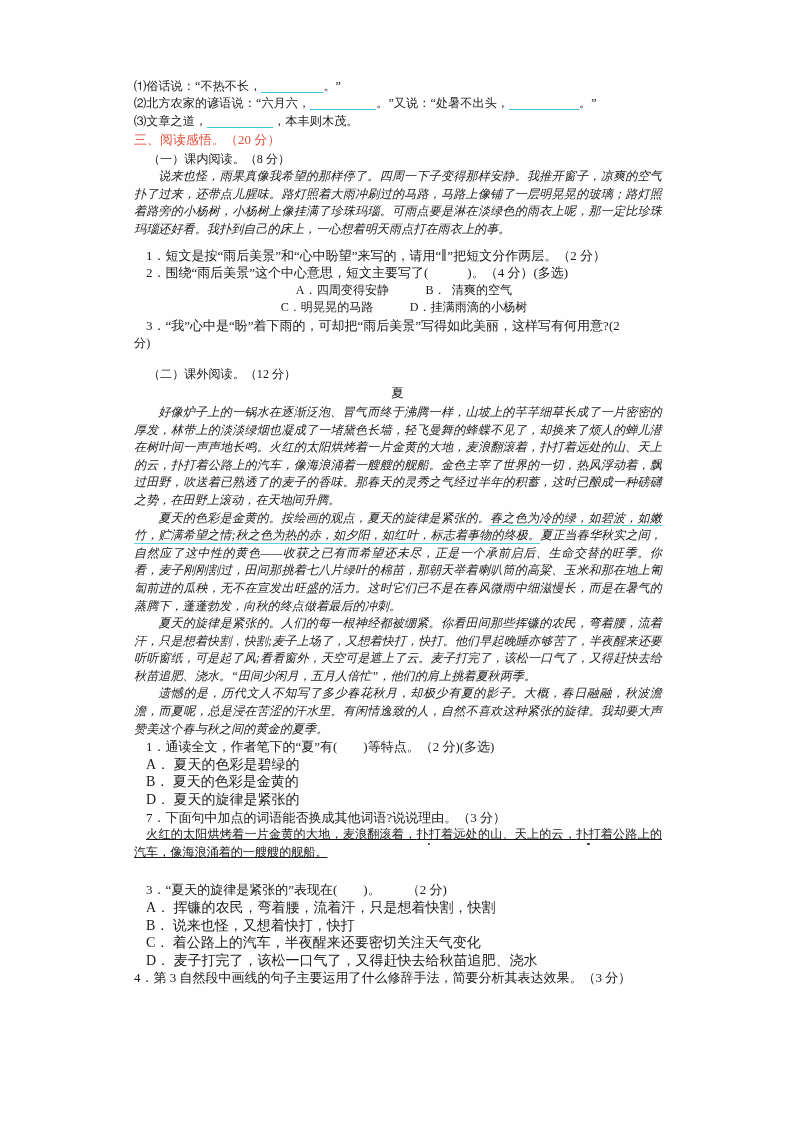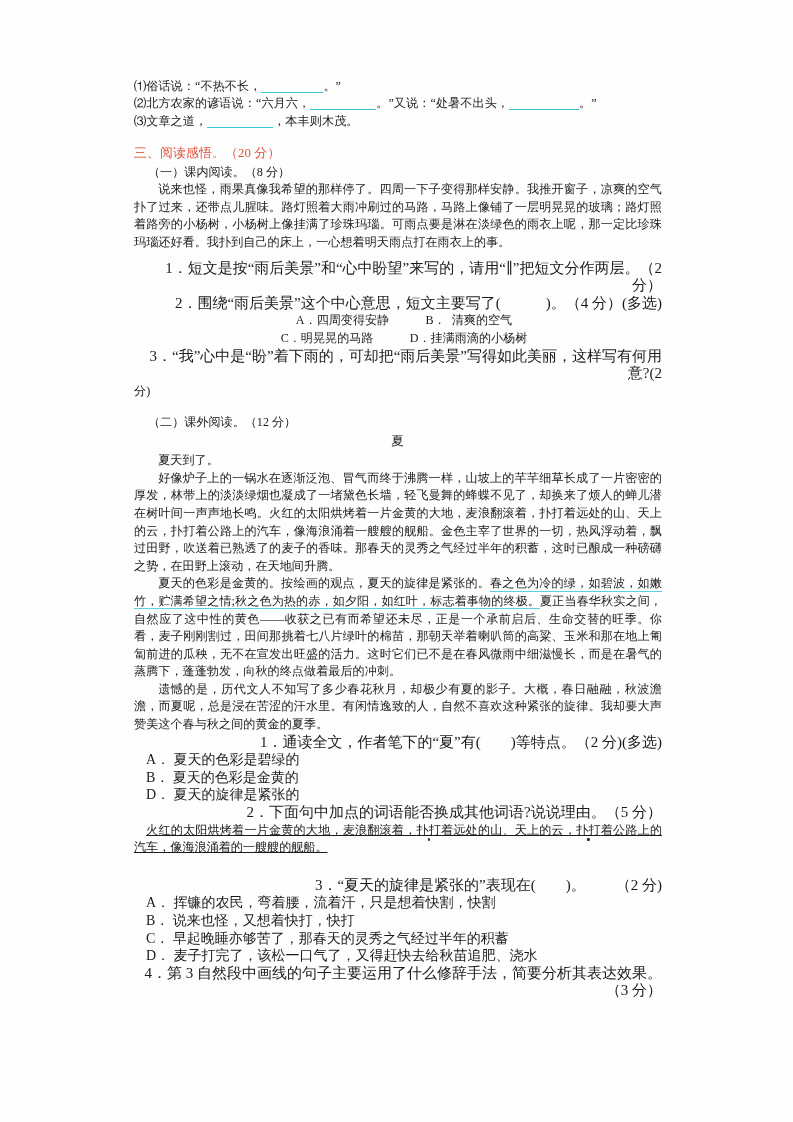--- a/index.html
+++ b/index.html
@@ -34,41 +34,42 @@
     line-height: 17.4px;
     white-space: nowrap;
     letter-spacing: 0.1px;
   }
   .para {
     font-size: 12.1px;
     line-height: 17.6px;
     text-align: justify;
     text-justify: inter-ideograph;
     letter-spacing: 0.05px;
+    font-style: italic;
   }
   .indent2 { text-indent: 2em; }
   .indent1 { text-indent: 1em; text-decoration: underline; }
 
   
   .blank {
     display: inline-block;
     border-bottom: 1.4px solid #35c6d8;
     vertical-align: -3px;
   }
   .b-sm { width: 62px; }
   .b-md { width: 66px; }
   .b-lg { width: 70px; }
 
   
   .sec-head {
     font-size: 12.8px;
     line-height: 19px;
     color: #e0503c;
     letter-spacing: 0.2px;
-    margin-top: 14px;
+    margin-top: 1px;
   }
   .sec-head .num { color: #d6402a; }
 
   .sub-head {
     font-size: 12.1px;
     line-height: 18px;
     padding-left: 14px;
     font-family: Liberation Serif, serif;
   }
 
@@ -95,24 +96,23 @@
     left: 50%;
     transform: translateX(-50%);
     bottom: -4px;
     width: 2.2px;
     height: 2.2px;
     border-radius: 50%;
     background: #2a2a2a;
   }
 
   .q-line {
-    font-size: 15px;
+    font-size: 13px;
     line-height: 17.6px;
     padding-left: 12px;
-    text-align: right;
   }
   .opt-line {
     font-size: 14px;
     line-height: 17.6px;
     padding-left: 12px;
   }
   .opt-row {
     font-size: 12.1px;
     line-height: 17.6px;
     padding-left: 12px;
@@ -157,41 +157,41 @@
 
     <div class="q-line">3．“我”心中是“盼”着下雨的，可却把“雨后美景”写得如此美丽，这样写有何用意?(2</div>
     <div class="line" style="padding-left:0;">分)</div>
 
     <div class="spacer-md"></div>
 
     <div class="sub-head">（二）课外阅读。（12 分）</div>
 
     <div class="essay-title">夏</div>
 
-    <div class="para indent2">夏天到了。</div>
 
     <div class="para indent2">好像炉子上的一锅水在逐渐泛泡、冒气而终于沸腾一样，山坡上的芊芊细草长成了一片密密的厚发，林带上的淡淡绿烟也凝成了一堵黛色长墙，轻飞曼舞的蜂蝶不见了，却换来了烦人的蝉儿潜在树叶间一声声地长鸣。火红的太阳烘烤着一片金黄的大地，麦浪翻滚着，扑打着远处的山、天上的云，扑打着公路上的汽车，像海浪涌着一艘艘的舰船。金色主宰了世界的一切，热风浮动着，飘过田野，吹送着已熟透了的麦子的香味。那春天的灵秀之气经过半年的积蓄，这时已酿成一种磅礴之势，在田野上滚动，在天地间升腾。</div>
 
     <div class="para indent2"><span>夏天的色彩是金黄的。按绘画的观点，夏天的旋律是紧张的。</span><span class="ul-cyan">春之色为冷的绿，如碧波，如嫩竹，贮满希望之情;秋之色为热的赤，如夕阳，如红叶，标志着事物的终极。</span><span>夏正当春华秋实之间，自然应了这中性的黄色——收获之已有而希望还未尽，正是一个承前启后、生命交替的旺季。你看，麦子刚刚割过，田间那挑着七八片绿叶的棉苗，那朝天举着喇叭筒的高粱、玉米和那在地上匍匐前进的瓜秧，无不在宣发出旺盛的活力。这时它们已不是在春风微雨中细滋慢长，而是在暑气的蒸腾下，蓬蓬勃发，向秋的终点做着最后的冲刺。</span></div>
 
+    <div class="para indent2">夏天的旋律是紧张的。人们的每一根神经都被绷紧。你看田间那些挥镰的农民，弯着腰，流着汗，只是想着快割，快割;麦子上场了，又想着快打，快打。他们早起晚睡亦够苦了，半夜醒来还要听听窗纸，可是起了风;看看窗外，天空可是遮上了云。麦子打完了，该松一口气了，又得赶快去给秋苗追肥、浇水。“田间少闲月，五月人倍忙”，他们的肩上挑着夏秋两季。</div>
 
     <div class="para indent2">遗憾的是，历代文人不知写了多少春花秋月，却极少有夏的影子。大概，春日融融，秋波澹澹，而夏呢，总是浸在苦涩的汗水里。有闲情逸致的人，自然不喜欢这种紧张的旋律。我却要大声赞美这个春与秋之间的黄金的夏季。</div>
 
     <div class="q-line">1．通读全文，作者笔下的“夏”有(　　)等特点。（2 分)(多选)</div>
     <div class="opt-line">A．  夏天的色彩是碧绿的</div>
     <div class="opt-line">B．  夏天的色彩是金黄的</div>
     <div class="opt-line">D．  夏天的旋律是紧张的</div>
 
-    <div class="q-line">2．下面句中加点的词语能否换成其他词语?说说理由。（5 分）</div>
+    <div class="q-line">7．下面句中加点的词语能否换成其他词语?说说理由。（3 分）</div>
     <div class="q-wrap indent1"><span>火红的太阳烘烤着一片金黄的大地，麦浪翻滚着，</span><span class="dotted">扑打</span><span>着远处的山、天上的云，</span><span class="dotted">扑打</span><span>着公路上的汽车，像海浪涌着的一艘艘的舰船。</span></div>
 
     <div class="spacer-lg"></div>
 
     <div class="q-line">3．“夏天的旋律是紧张的”表现在(　　)。　　（2 分)</div>
     <div class="opt-line">A．  挥镰的农民，弯着腰，流着汗，只是想着快割，快割</div>
     <div class="opt-line">B．  说来也怪，又想着快打，快打</div>
-    <div class="opt-line">C．  早起晚睡亦够苦了，那春天的灵秀之气经过半年的积蓄</div>
+    <div class="opt-line">C．  着公路上的汽车，半夜醒来还要密切关注天气变化</div>
     <div class="opt-line">D．  麦子打完了，该松一口气了，又得赶快去给秋苗追肥、浇水</div>
 
     <div class="q-line" style="padding-left:0;">4．第 3 自然段中画线的句子主要运用了什么修辞手法，简要分析其表达效果。（3 分）</div>
 
   </div>
 </div>
 
 </body></html>

